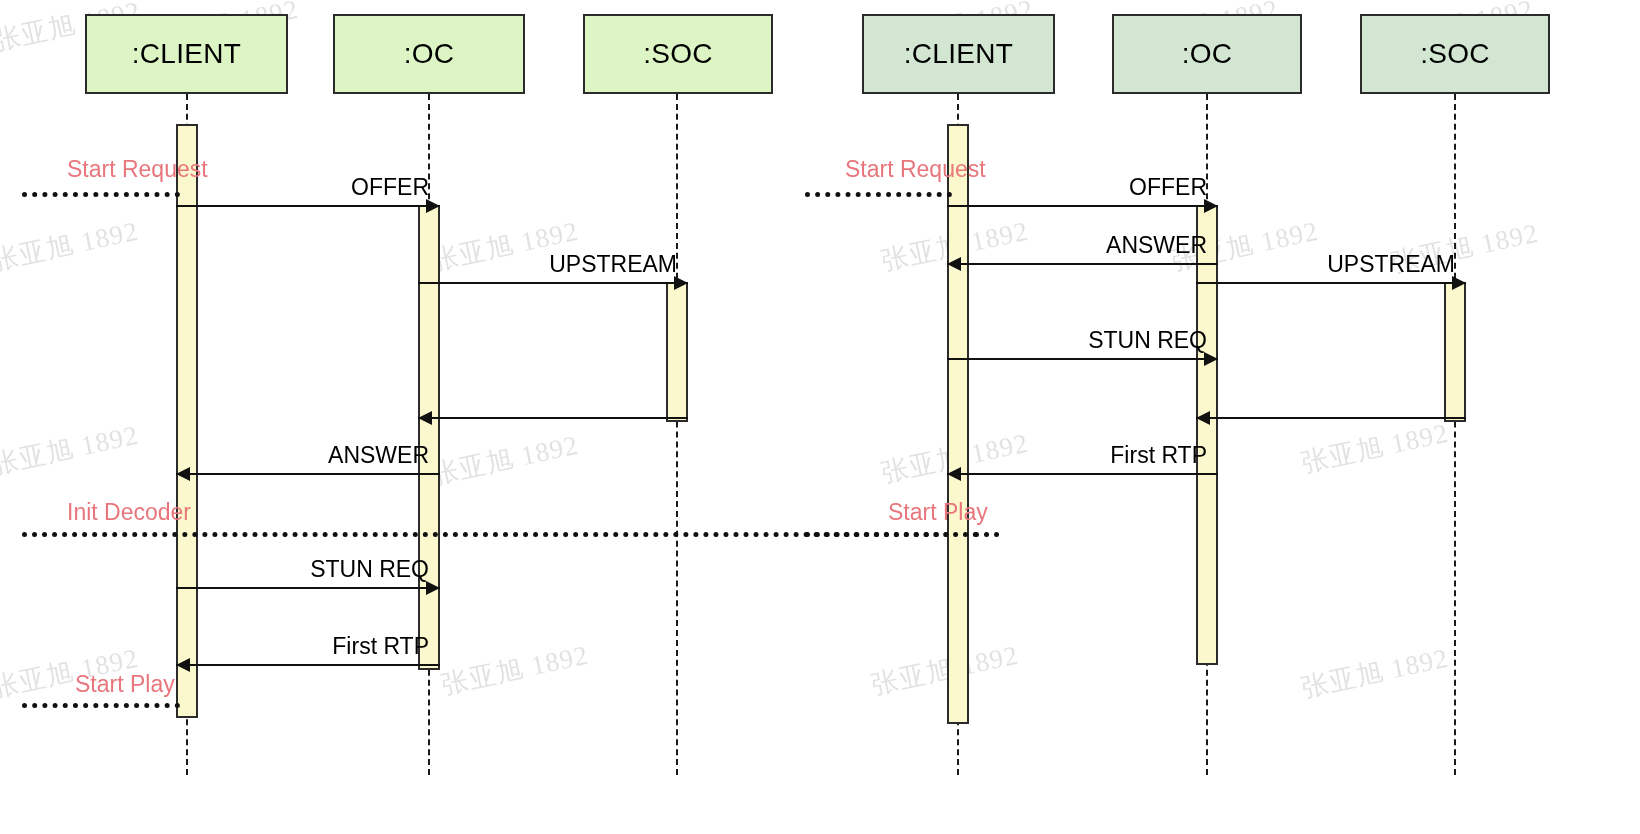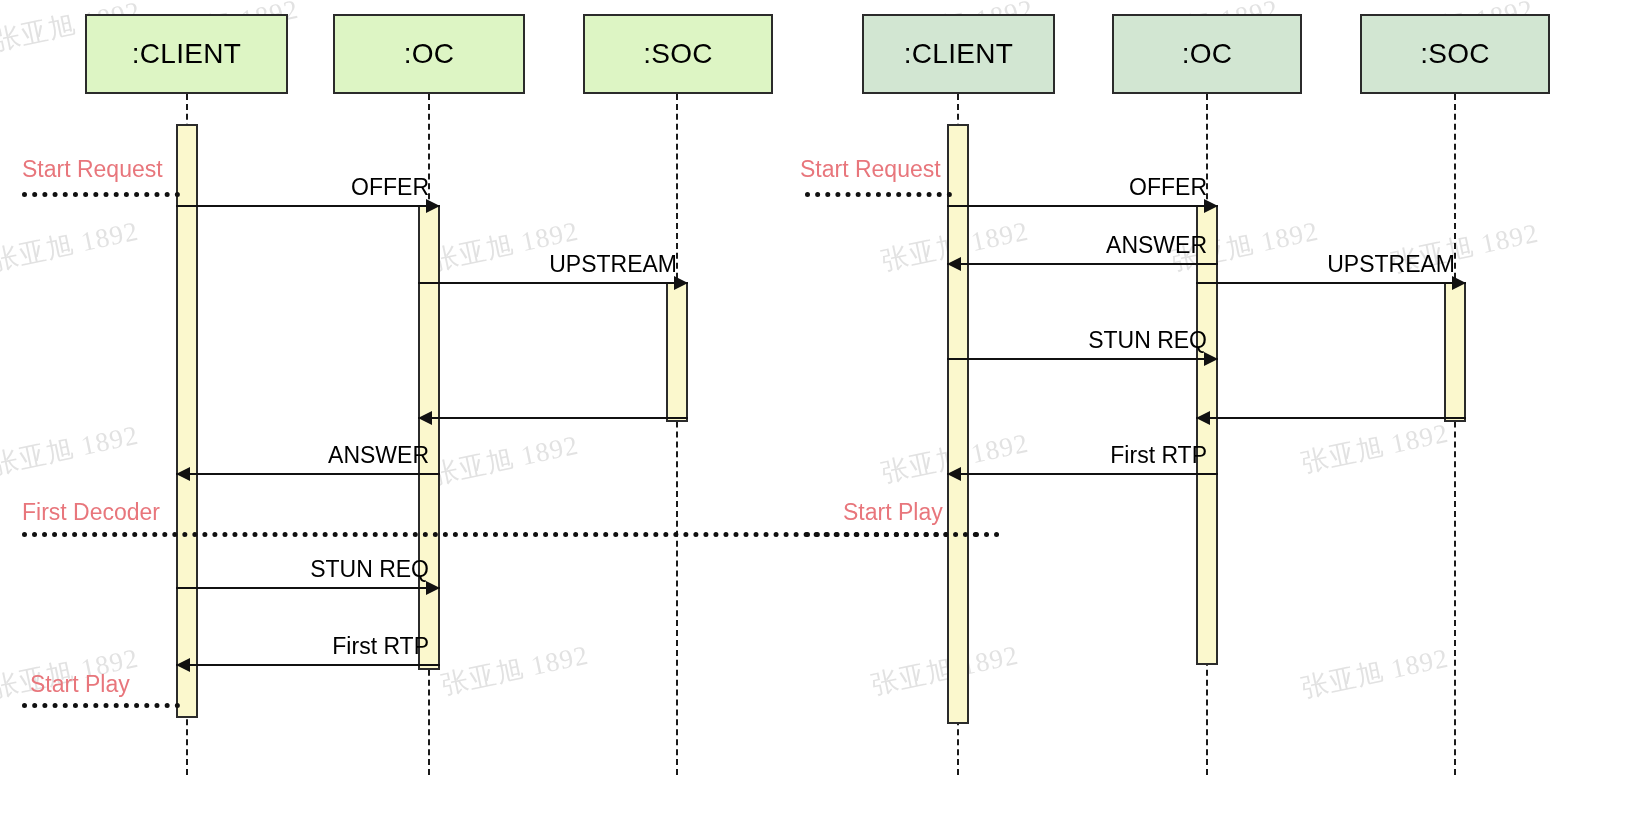--- a/index.html
+++ b/index.html
@@ -92,20 +92,21 @@
   .event-line {
     position: absolute;
     height: 0;
     border-top: 5px dotted #111111;
   }
   .event-label {
     position: absolute;
     font-size: 23px;
     color: #e8767c;
     white-space: nowrap;
+    margin-left: 45px;
   }
 </style>
 </head>
 <body>
 
 <div id="canvas">
   <div id="watermark-layer">
       <div class="wm" style="left: -8px; top: 8px;">张亚旭 1892</div>
       <div class="wm" style="left: 150px; top: 6px;">张亚旭 1892</div>
       <div class="wm" style="left: -10px; top: 228px;">张亚旭 1892</div>
@@ -154,21 +155,21 @@
       <div class="msg-label" style="left: 187px; width: 242px; top: 442px;">ANSWER</div>
       <div class="msg-line" style="left: 176px; top: 587px; width: 264px;"></div>
       <div class="arrowhead right" style="top: 581px; left: 426px;"></div>
       <div class="msg-label" style="left: 187px; width: 242px; top: 556px;">STUN REQ</div>
       <div class="msg-line" style="left: 176px; top: 664px; width: 264px;"></div>
       <div class="arrowhead left" style="top: 658px; left: 176px;"></div>
       <div class="msg-label" style="left: 187px; width: 242px; top: 633px;">First RTP</div>
       <div class="event-line" style="left: 22px; top: 192px; width: 158px;"></div>
       <div class="event-label" style="left: 22px; top: 156px;">Start Request</div>
       <div class="event-line" style="left: 22px; top: 532px; width: 978px;"></div>
-      <div class="event-label" style="left: 22px; top: 499px;">First Decoder</div>
+      <div class="event-label" style="left: 22px; top: 499px;">Init Decoder</div>
       <div class="event-line" style="left: 22px; top: 703px; width: 158px;"></div>
       <div class="event-label" style="left: 30px; top: 671px;">Start Play</div>
       <div class="lifebox tone-b" style="left: 862px; top: 14px; width: 193px; height: 80px;">
         <span>:CLIENT</span>
       </div>
       <div class="lifeline" style="left: 957px; top: 94px; height: 681px;"></div>
       <div class="lifebox tone-b" style="left: 1112px; top: 14px; width: 190px; height: 80px;">
         <span>:OC</span>
       </div>
       <div class="lifeline" style="left: 1206px; top: 94px; height: 681px;"></div>

